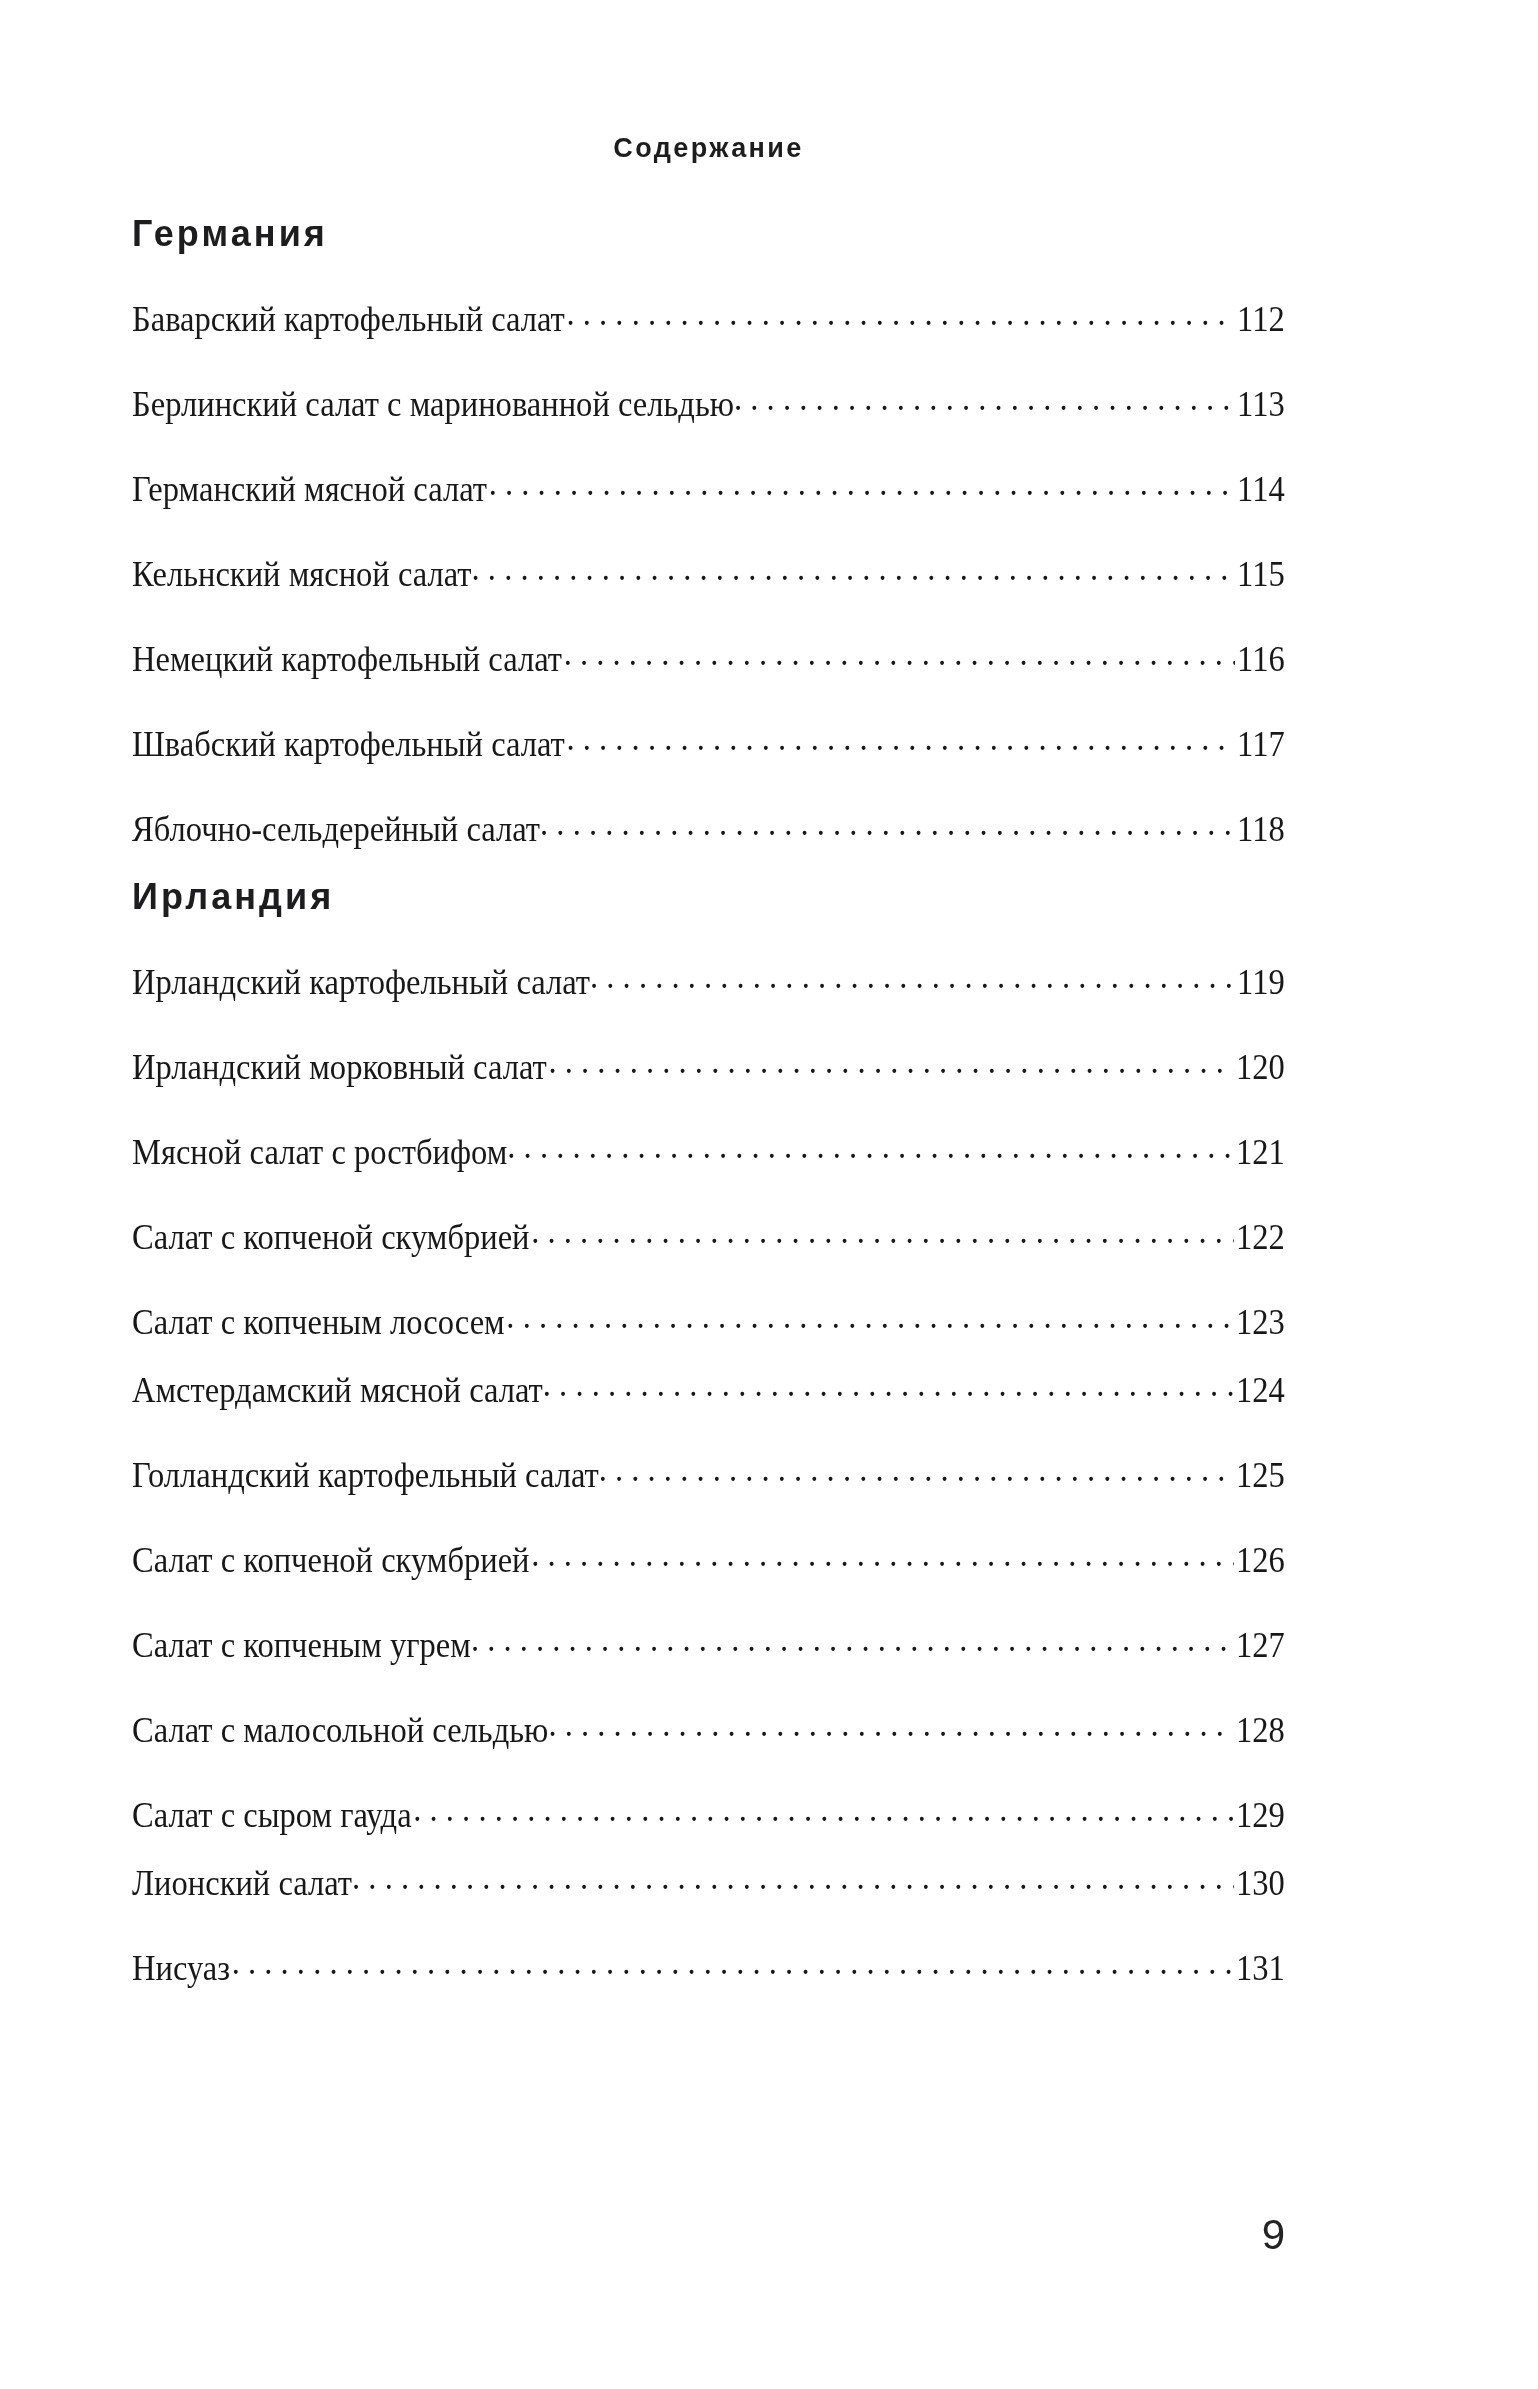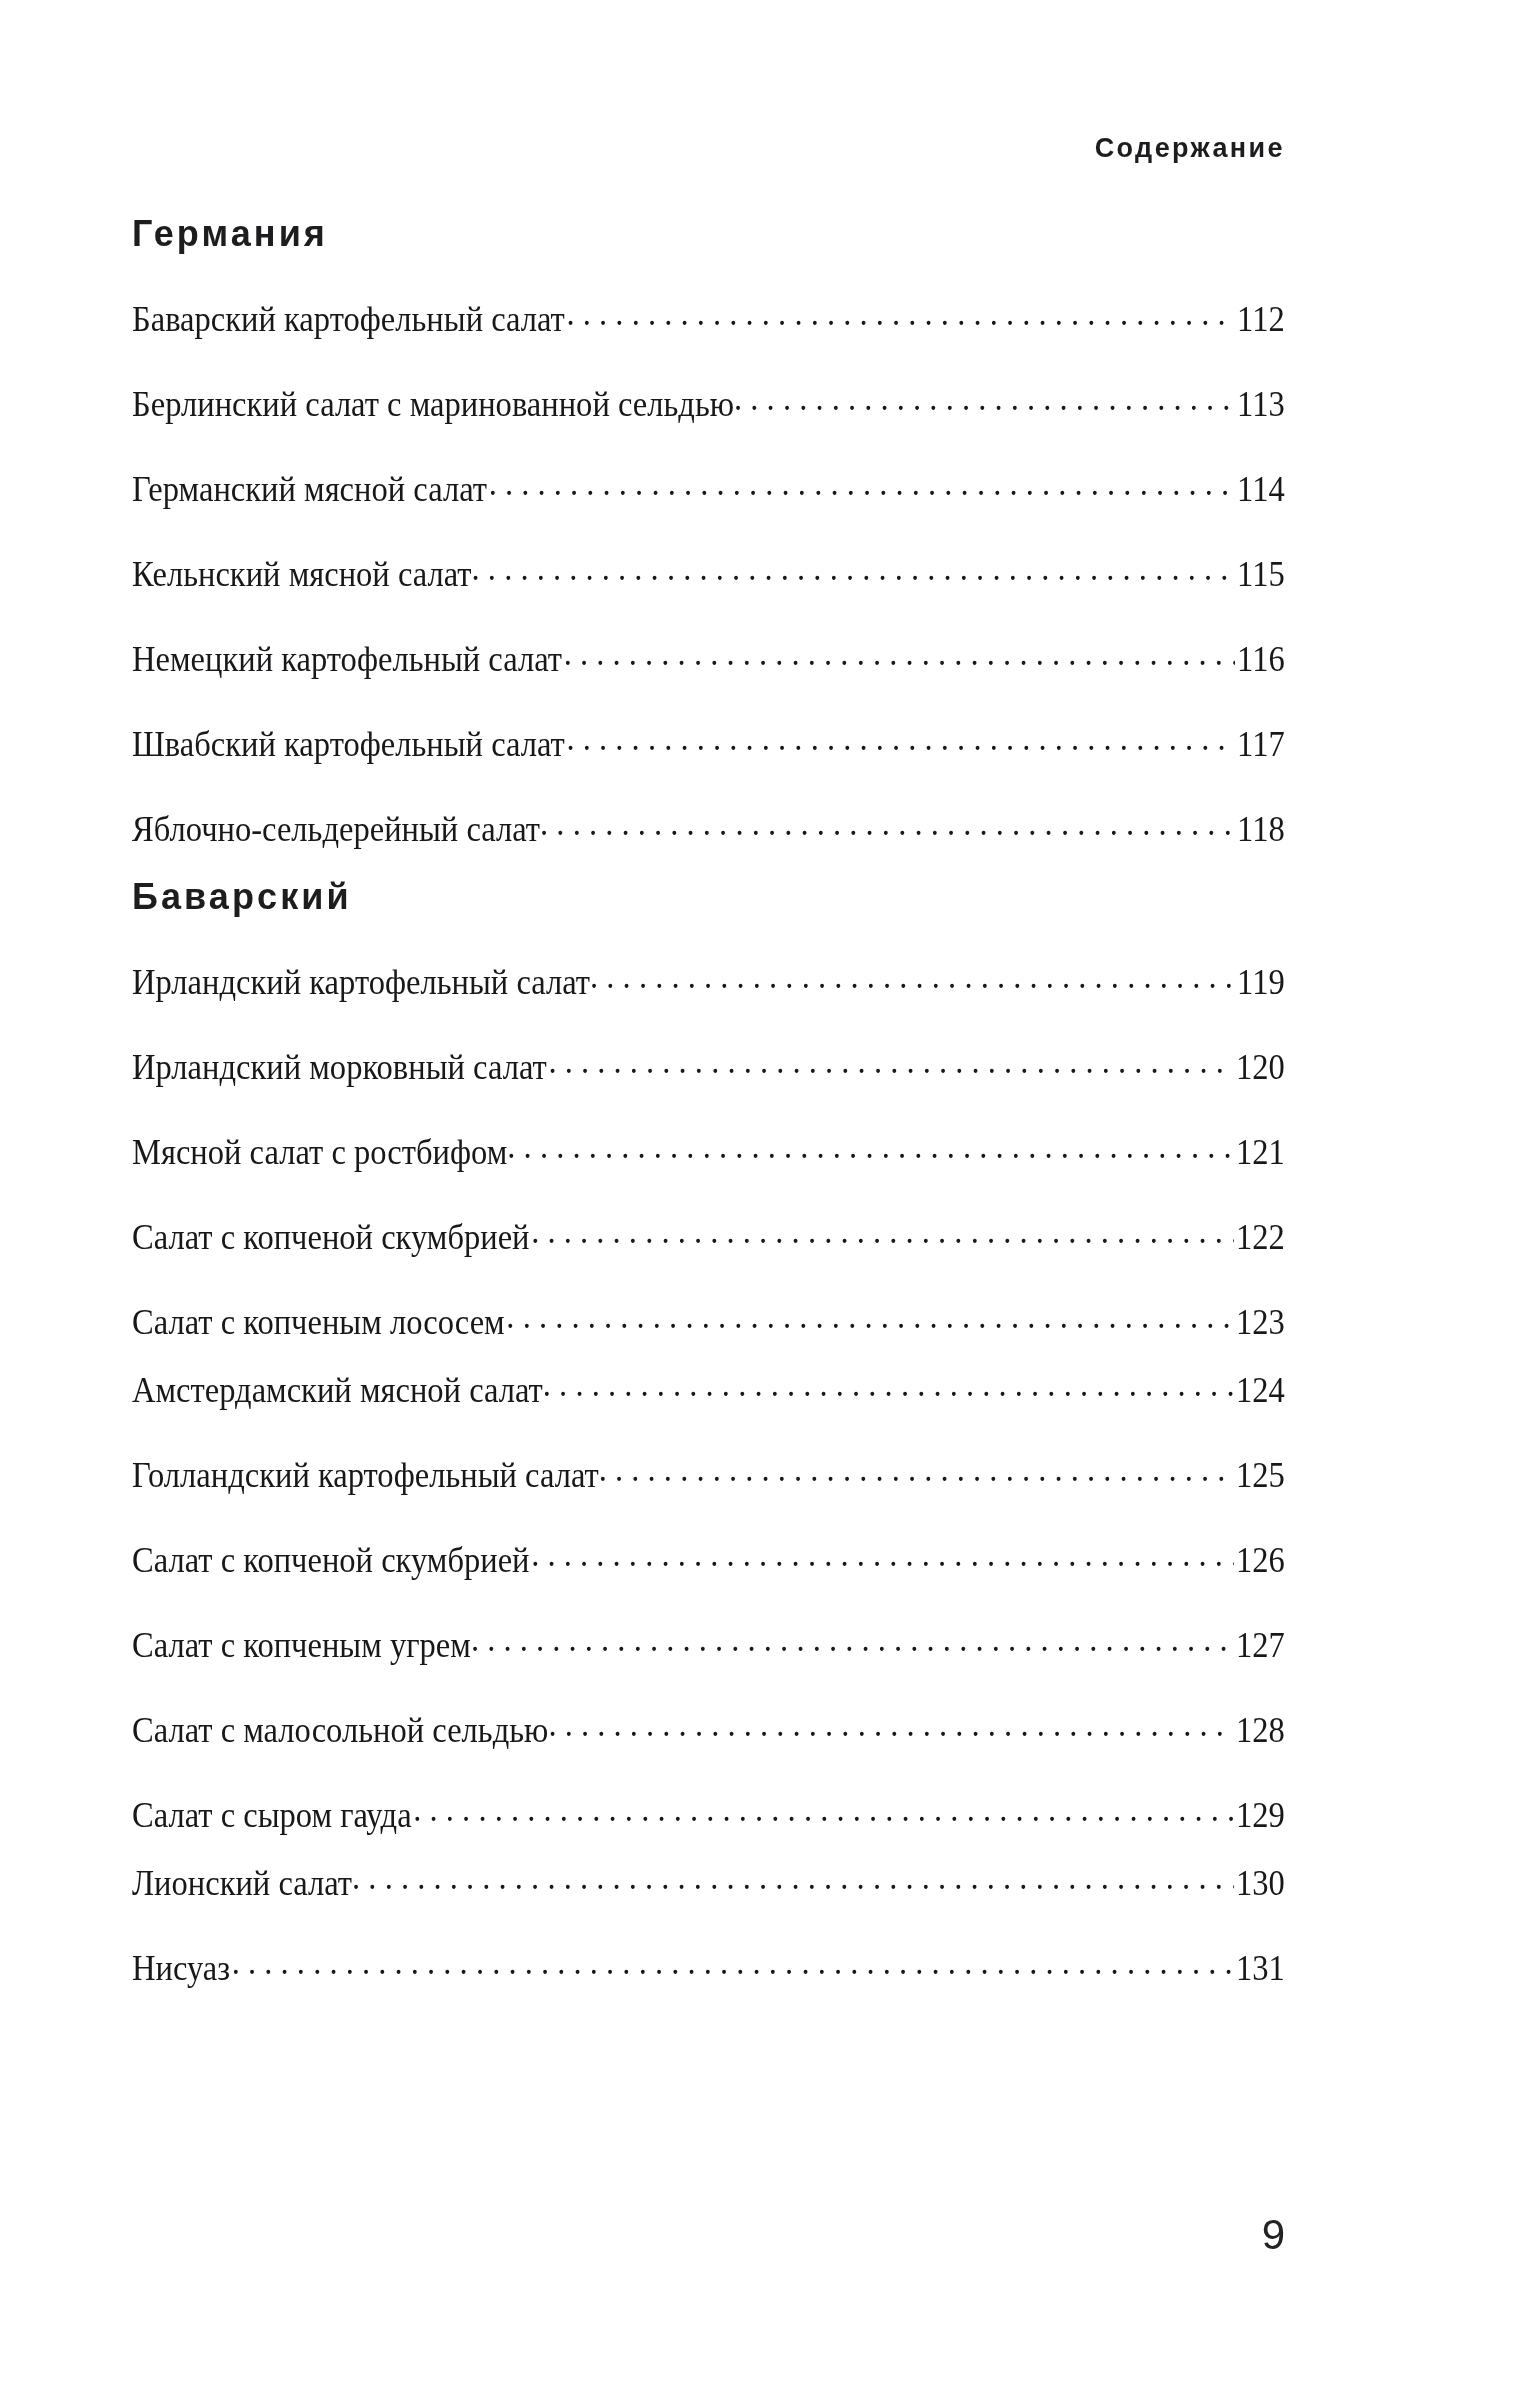--- a/index.html
+++ b/index.html
@@ -26,21 +26,21 @@
     top: 0;
     bottom: 0;
   }
 
   
   .running-head {
     position: absolute;
     top: 135px;
     left: 0;
     right: 0;
-    text-align: right;
+    text-align: center;
     font-family: "Liberation Sans", "DejaVu Sans", sans-serif;
     font-weight: 700;
     font-size: 27px;
     letter-spacing: 2.4px;
     color: #1d1d1f;
     line-height: 1;
   }
 
   
   .toc {
@@ -174,21 +174,21 @@
             <span class="entry-leader"></span>
             <span class="entry-page">117</span>
           </div>
           <div class="entry tight">
             <span class="entry-title">Яблочно-сельдерейный салат</span>
             <span class="entry-leader"></span>
             <span class="entry-page">118</span>
           </div>
         </div>
         <div class="section">
-          <div class="section-title">Баварский</div>
+          <div class="section-title">Ирландия</div>
           <div class="entry tight">
             <span class="entry-title">Ирландский картофельный салат</span>
             <span class="entry-leader"></span>
             <span class="entry-page">119</span>
           </div>
           <div class="entry">
             <span class="entry-title">Ирландский морковный салат</span>
             <span class="entry-leader"></span>
             <span class="entry-page">120</span>
           </div>

